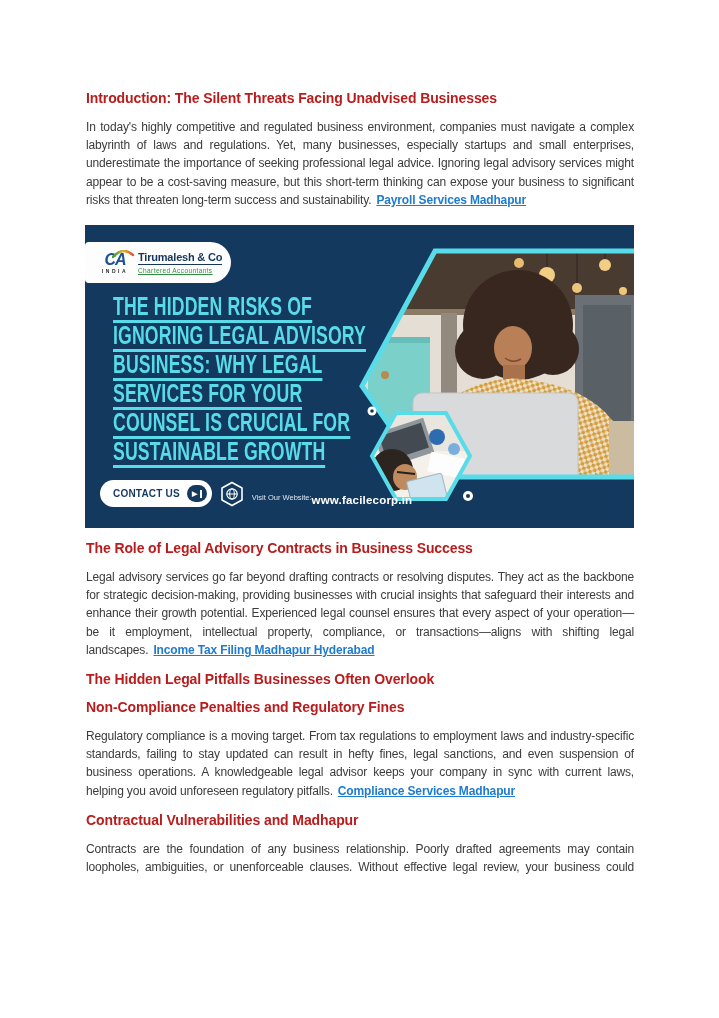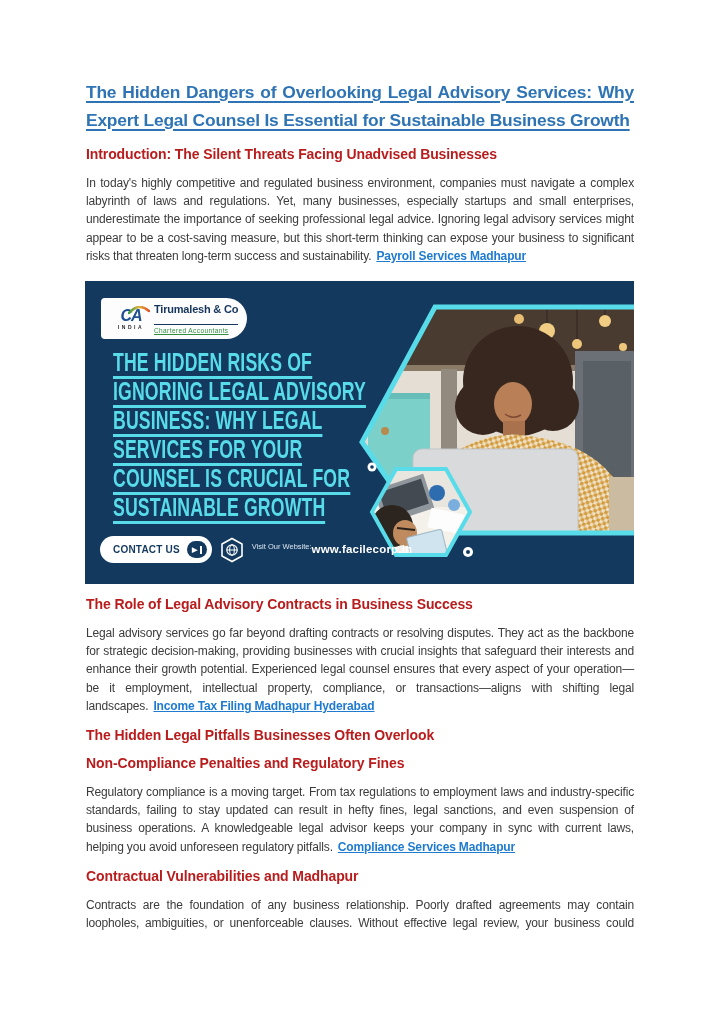--- a/index.html
+++ b/index.html
@@ -37,41 +37,41 @@
     color:#1E7BD0;font-weight:bold;text-decoration:underline;
     margin-left:5px;cursor:pointer;white-space:normal;
   }
   
   .banner{
     position:relative;width:549px;height:303px;
     background:#14395F;overflow:hidden;margin:16px 0 2px -1px;
   }
   .photo-svg{position:absolute;inset:0;width:100%;height:100%;pointer-events:none;}
   .logo-pill{
-    position:absolute;left:16px;top:17px;width:146px;height:41px;
+    position:absolute;left:0;top:17px;width:146px;height:41px;
     background:#fdfdfd;border-radius:4px 21px 21px 4px;
     display:flex;align-items:center;gap:7px;padding-left:14px;box-sizing:border-box;
     z-index:3;
   }
   .ca-mark{position:relative;width:32px;text-align:center;line-height:1;}
   .ca-letters{font-size:16px;font-weight:bold;color:#1d4f91;font-style:italic;letter-spacing:-1px;}
   .ca-swoosh{position:absolute;top:-2px;right:-3px;}
   .ca-india{font-size:5px;letter-spacing:2.6px;color:#2a2a2a;font-weight:bold;margin-top:1px;}
-  .firm-name{font-size:11px;font-weight:bold;color:#16355c;border-bottom:1px solid #16355c;padding-bottom:9px;letter-spacing:-0.2px;}
+  .firm-name{font-size:11px;font-weight:bold;color:#16355c;border-bottom:1px solid #16355c;padding-bottom:1px;letter-spacing:-0.2px;}
   .firm-tag{font-size:6.5px;color:#2f8f3e;letter-spacing:0.4px;margin-top:1.5px;text-decoration:underline;}
   .headline{position:absolute;left:28px;top:70px;z-index:2;}
   .hl-line{height:29px;}
   .hl-text{
     display:inline-block;white-space:nowrap;
     font-size:26px;line-height:23px;font-weight:bold;color:#58DCE9;
     transform:scaleX(0.68);transform-origin:0 0;
     border-bottom:3px solid #58DCE9;padding-bottom:2px;letter-spacing:0.2px;
   }
   .contact-row{
-    position:absolute;left:15px;top:255px;display:flex;align-items:center;gap:8px;z-index:3;
+    position:absolute;left:15px;top:255px;display:flex;align-items:flex-end;gap:8px;z-index:3;
   }
   .contact-btn{
     height:27px;background:#fff;border-radius:14px;
     display:flex;align-items:center;gap:7px;padding:0 5px 0 13px;
     font-size:10px;font-weight:bold;color:#14395f;letter-spacing:0.2px;cursor:pointer;
   }
   .arrow-badge{
     width:20px;height:17px;border-radius:9px;background:#14395f;
     display:flex;align-items:center;justify-content:center;color:#fff;font-size:7px;
   }
@@ -79,21 +79,20 @@
   .globe{width:24px;height:26px;display:block;}
   .site-block{display:flex;flex-direction:row;justify-content:center;line-height:1.25;}
   .site-label{font-size:7.5px;color:#d9e4ee;}
   .site-url{font-size:11.5px;font-weight:bold;color:#ffffff;letter-spacing:0.2px;cursor:pointer;}
 </style>
 </head>
 <body>
 
 <div class="page">
 
-  <h1 class="title">The Hidden Dangers of Overlooking Legal Advisory Services: Why Expert Legal Counsel Is Essential for Sustainable Business Growth</h1>
 
   <h3 class="orange">Introduction: The Silent Threats Facing Unadvised Businesses</h3>
   <p class="body"><span>In today's highly competitive and regulated business environment, companies must navigate a complex labyrinth of laws and regulations. Yet, many businesses, especially startups and small enterprises, underestimate the importance of seeking professional legal advice. Ignoring legal advisory services might appear to be a cost-saving measure, but this short-term thinking can expose your business to significant risks that threaten long-term success and sustainability.</span><a class="doclink">Payroll Services Madhapur</a></p>
 
   <div class="banner">
 
     <svg class="photo-svg" viewBox="0 0 549 303" aria-hidden="true">
       <defs>
         <clipPath id="mainClip">
             <polygon points="350,26 549,26 549,252 340,252 277,161"></polygon>

